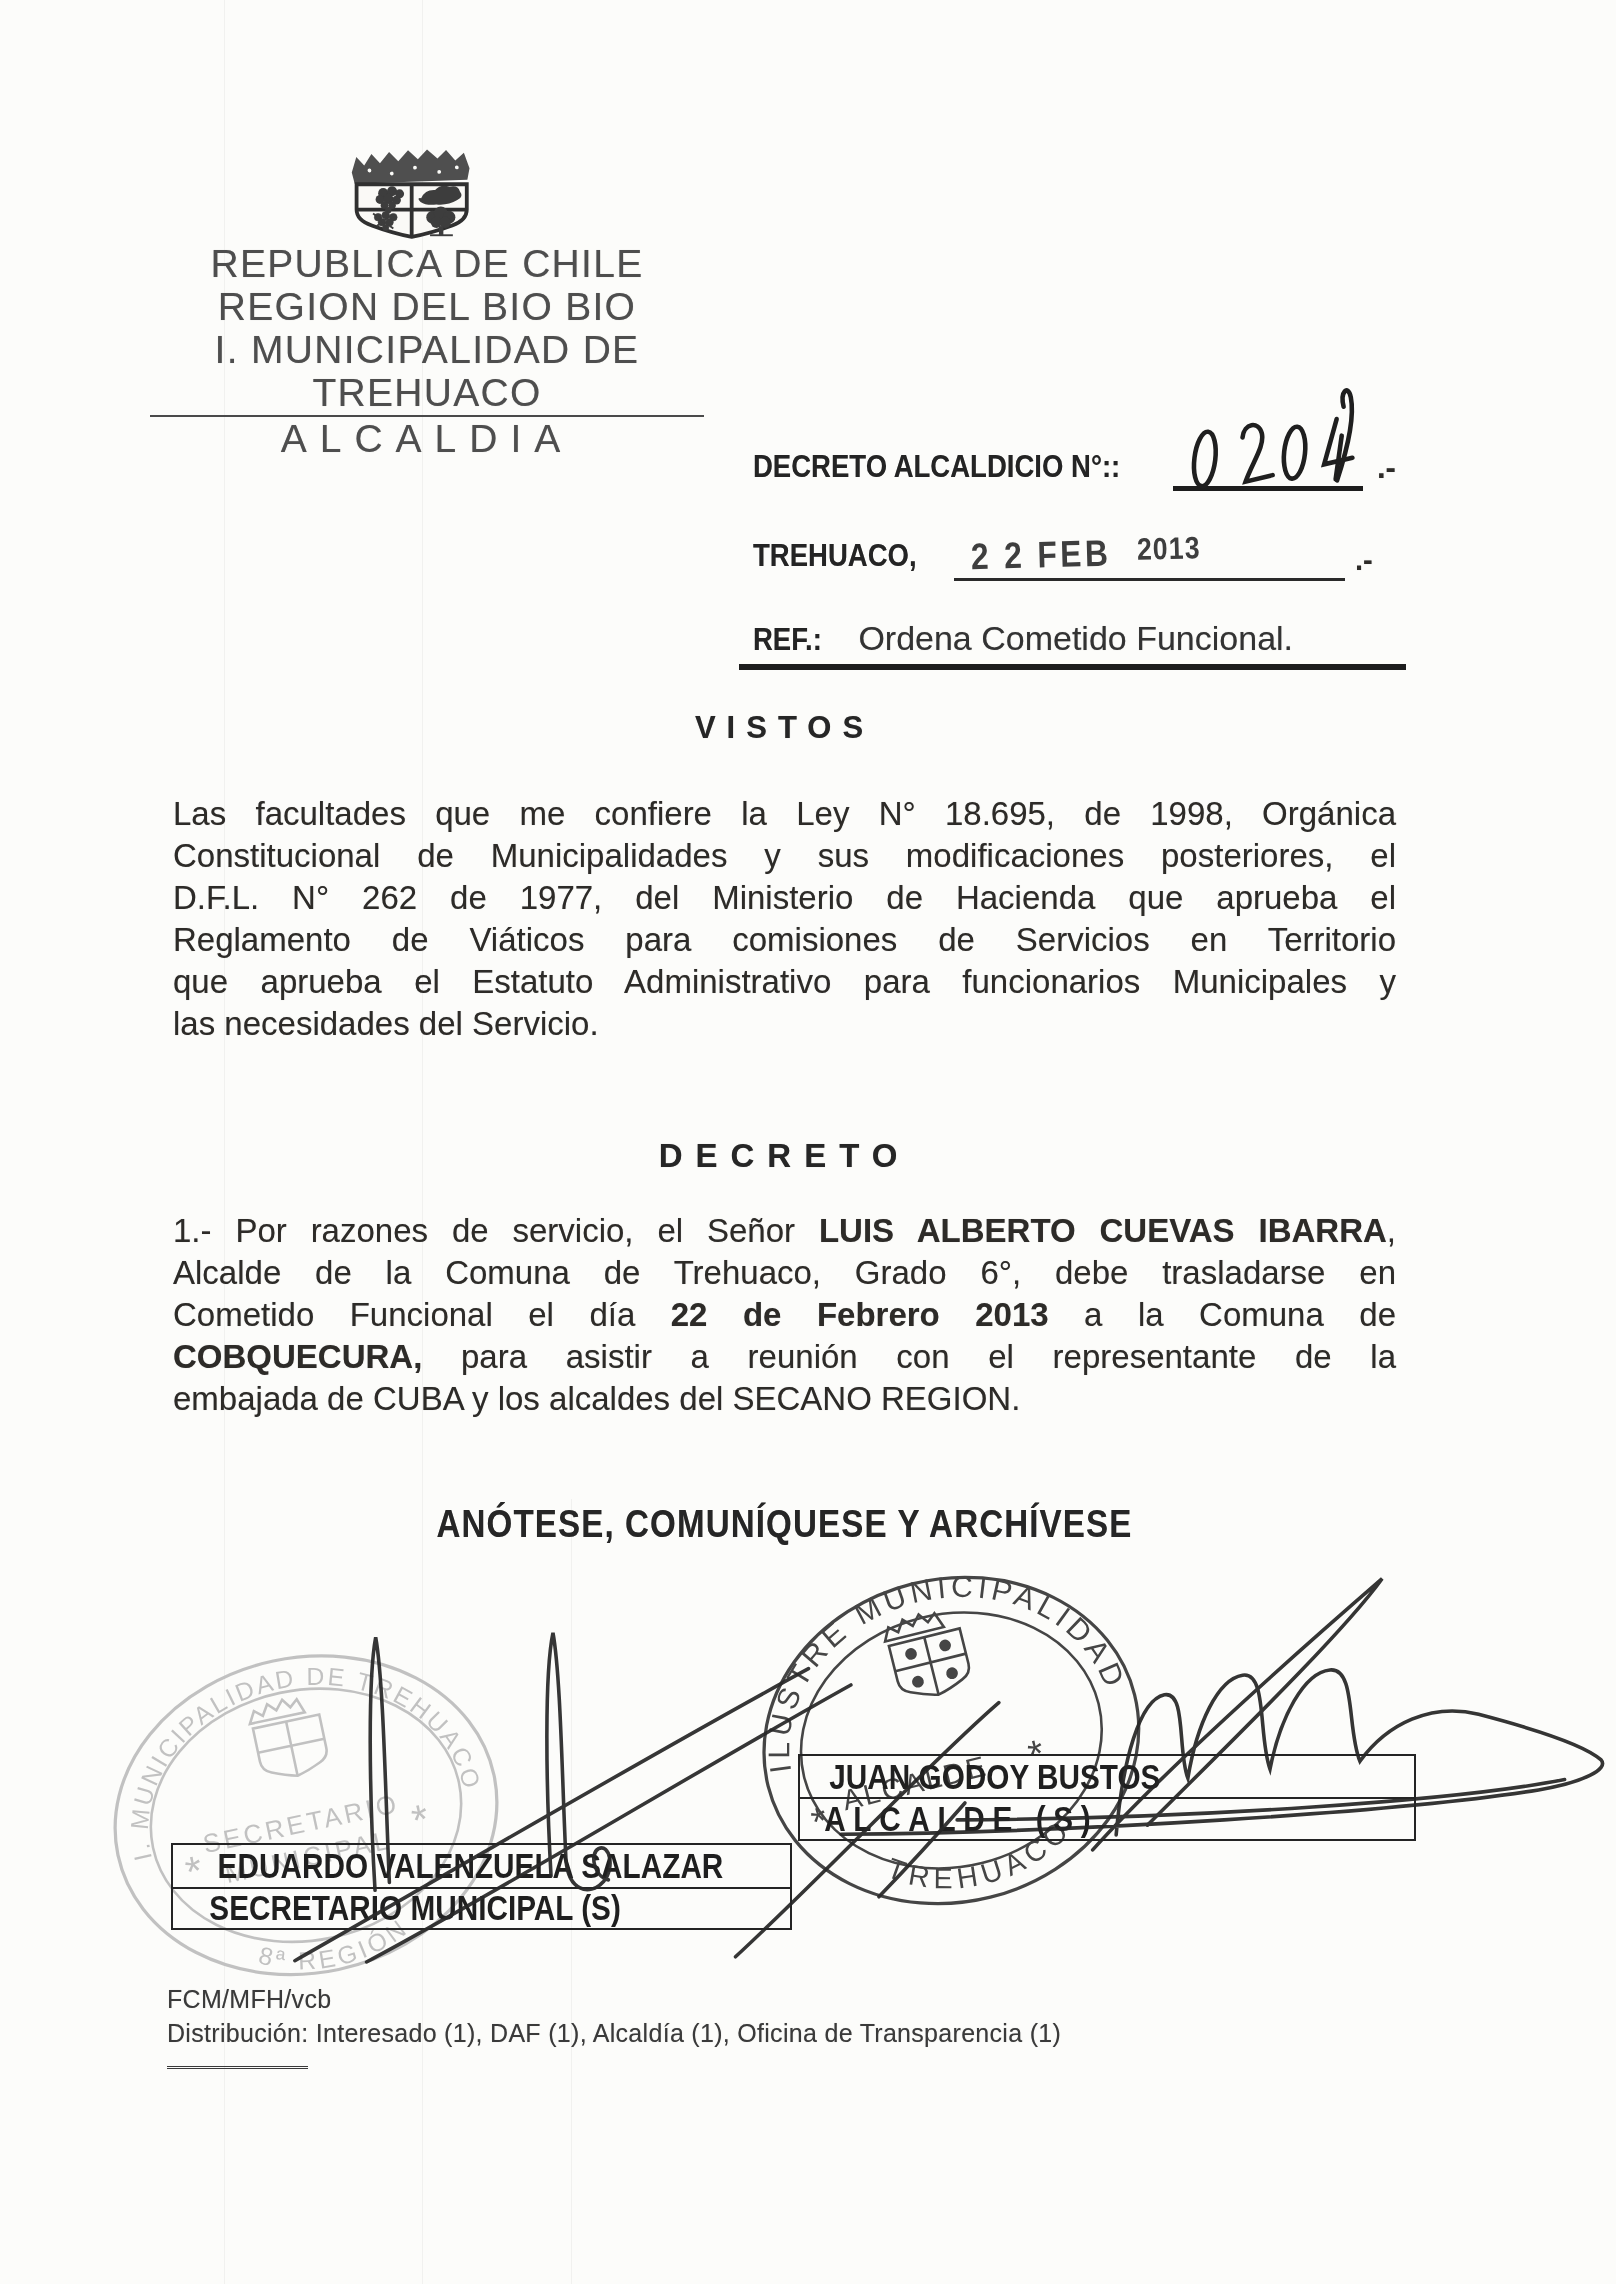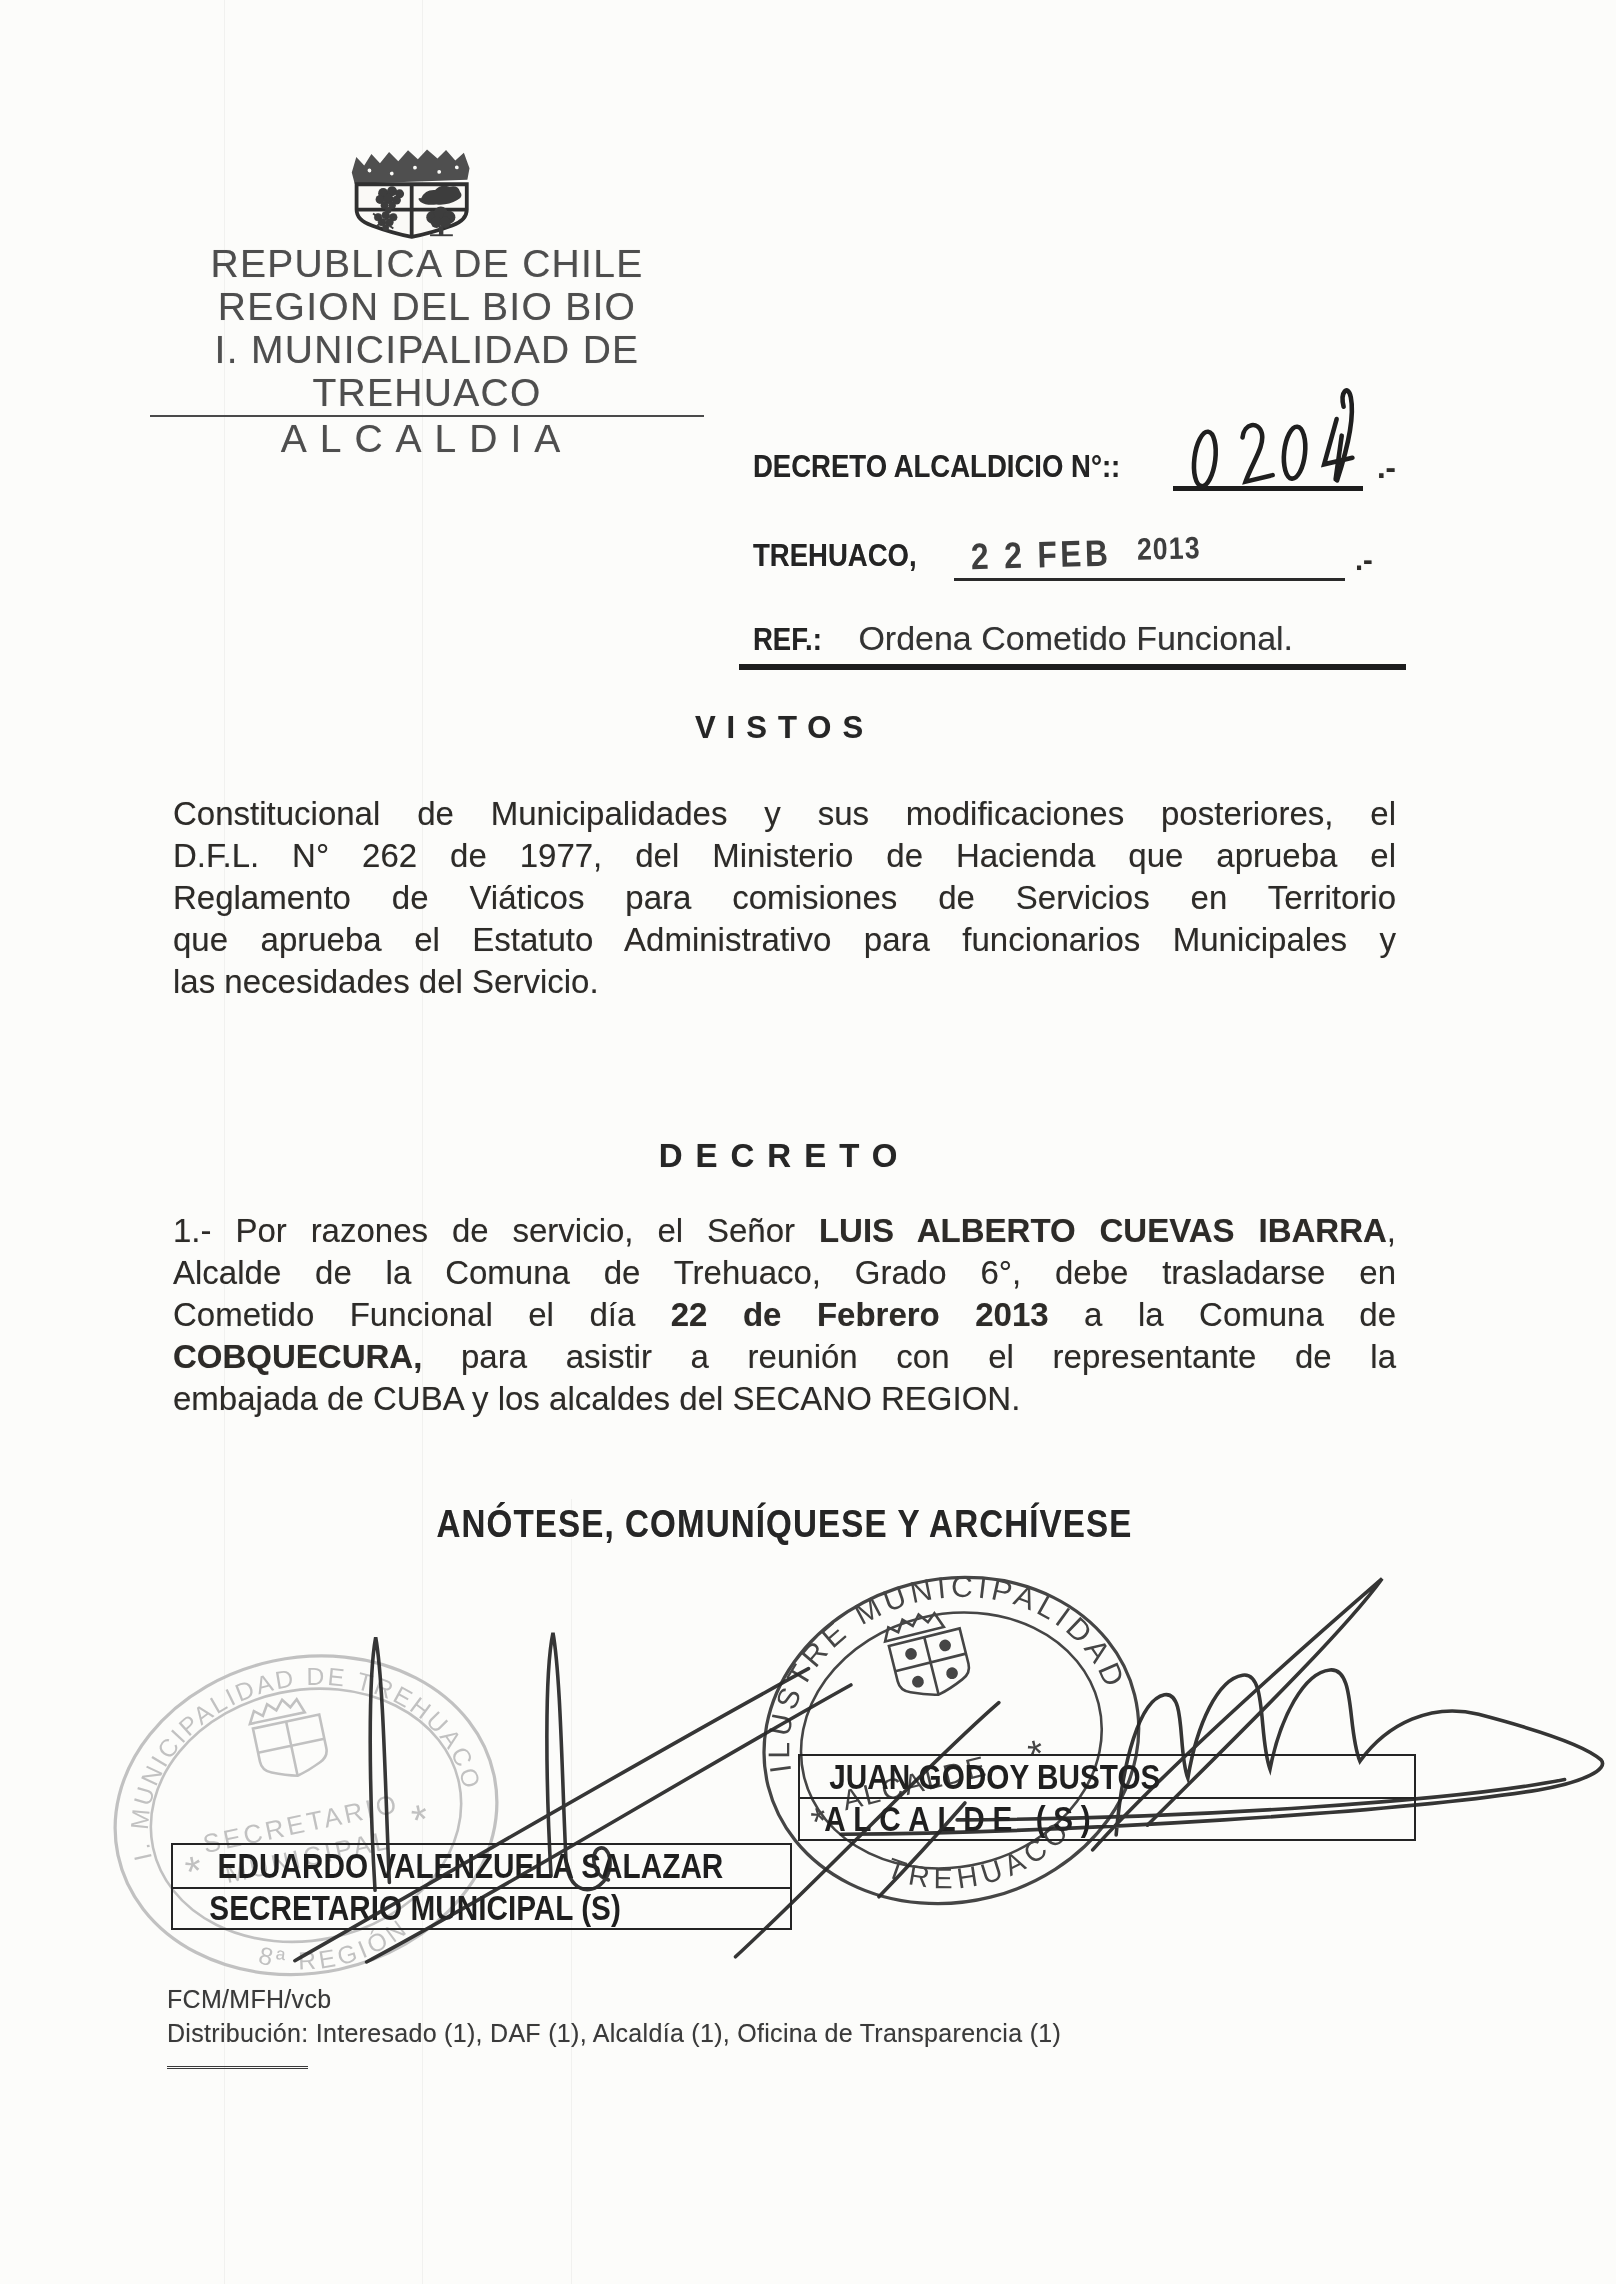--- a/index.html
+++ b/index.html
@@ -115,20 +115,21 @@
   <div class="abs doc" style="left:753px;top:619px;">
     <span class="cond rowlabel b">REF.:</span>
     <span style="display:inline-block;width:19.6px;"></span>
     <span style="font-size:34px;color:#333;">Ordena Cometido Funcional.</span>
   </div>
   <div class="uline" style="left:739px;top:664px;width:667px;height:5.9px;"></div>
 
   <div class="abs col heading doc" style="top:710px;font-size:31px;letter-spacing:11px;">VISTOS</div>
 
   <div class="abs col doc" style="top:793px;">
+    <div class="line">Las facultades que me confiere la Ley N° 18.695, de 1998, Orgánica</div>
     <div class="line">Constitucional de Municipalidades y sus modificaciones posteriores, el</div>
     <div class="line">D.F.L. N° 262 de 1977, del Ministerio de Hacienda que aprueba el</div>
     <div class="line">Reglamento de Viáticos para comisiones de Servicios en Territorio</div>
     <div class="line">que aprueba el Estatuto Administrativo para funcionarios Municipales y</div>
     <div class="line last">las necesidades del Servicio.</div>
   </div>
 
   <div class="abs col heading doc" style="top:1137px;font-size:33px;letter-spacing:13px;">DECRETO</div>
 
   <div class="abs col doc" style="top:1210px;">

